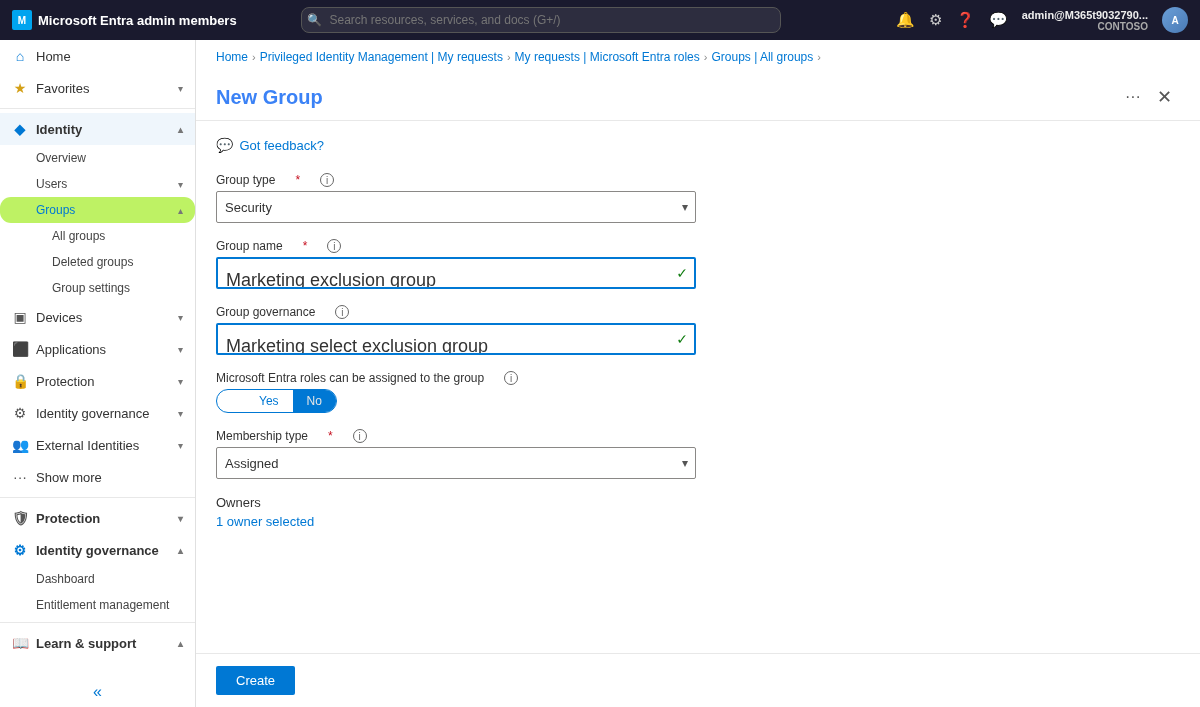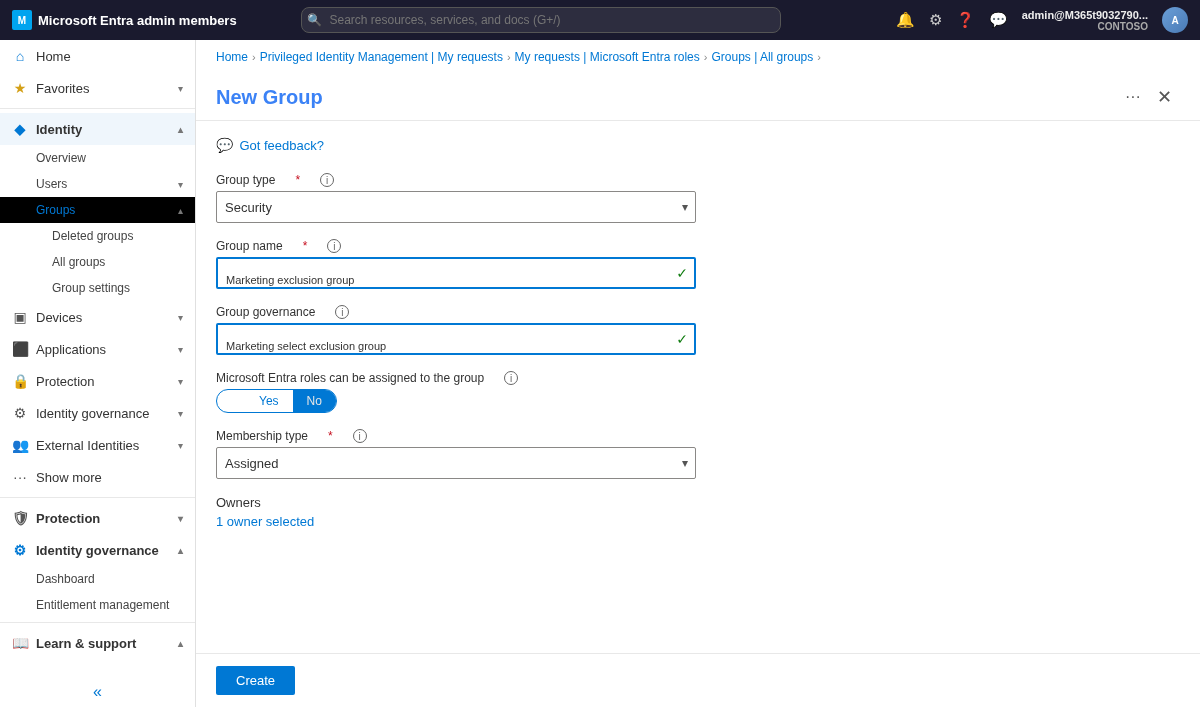--- a/index.html
+++ b/index.html
@@ -129,21 +129,21 @@
     .sidebar-icon.blue { color: #0078d4; }
     .sidebar-icon.gold { color: #d4a017; }
     .sidebar-label { flex: 1; }
     .sidebar-chevron { font-size: 10px; color: #777; margin-left: auto; }
     .sidebar-sub-item {
       padding: 6px 12px 6px 36px;
       cursor: pointer;
       font-size: 12px;
       color: #444;
     }
-    .sidebar-sub-item.active { color: #0078d4; background: #000000; }
+    .sidebar-sub-item.active { color: #0078d4; background: #bef264; border-radius: 11px; }
     .sidebar-divider { height: 1px; background: #e8e8e8; margin: 4px 0; }
     .sidebar-collapse-btn {
       display: flex;
       align-items: center;
       justify-content: center;
       padding: 6px;
       cursor: pointer;
       color: #0078d4;
       font-size: 16px;
     }
@@ -270,21 +270,21 @@
     .form-input-wrapper {
       width: 480px;
       position: relative;
     }
     .form-input-wrapper input {
       width: 100%;
       height: 32px;
       border: 2px solid #0078d4;
       border-radius: 2px;
       padding: 14px 30px 0 8px;
-      font-size: 11px;
+      font-size: 18px;
       color: #333;
       background: white;
       outline: none;
     }
     .form-input-check {
       position: absolute;
       right: 8px;
       top: 50%;
       transform: translateY(-50%);
       color: #107c10;
@@ -401,24 +401,24 @@
     </div>
     <div class="sidebar-sub-item" style="display:flex; align-items:center; justify-content:space-between;">
       <span>Users</span>
       <span class="sidebar-chevron">▾</span>
     </div>
     <div class="sidebar-sub-item active" style="display:flex; align-items:center; justify-content:space-between; padding-left:36px;">
       <span>Groups</span>
       <span class="sidebar-chevron">▴</span>
     </div>
     <div class="sidebar-sub-item" style="padding-left:52px; font-size:12px;">
+      <span>All groups</span>
+    </div>
+    <div class="sidebar-sub-item" style="padding-left:52px; font-size:12px;">
       <span>Deleted groups</span>
-    </div>
-    <div class="sidebar-sub-item" style="padding-left:52px; font-size:12px;">
-      <span>All groups</span>
     </div>
     <div class="sidebar-sub-item" style="padding-left:52px; font-size:12px;">
       <span>Group settings</span>
     </div>
 
     <div class="sidebar-item">
       <span class="sidebar-icon">▣</span>
       <span class="sidebar-label">Devices</span>
       <span class="sidebar-chevron">▾</span>
     </div>

